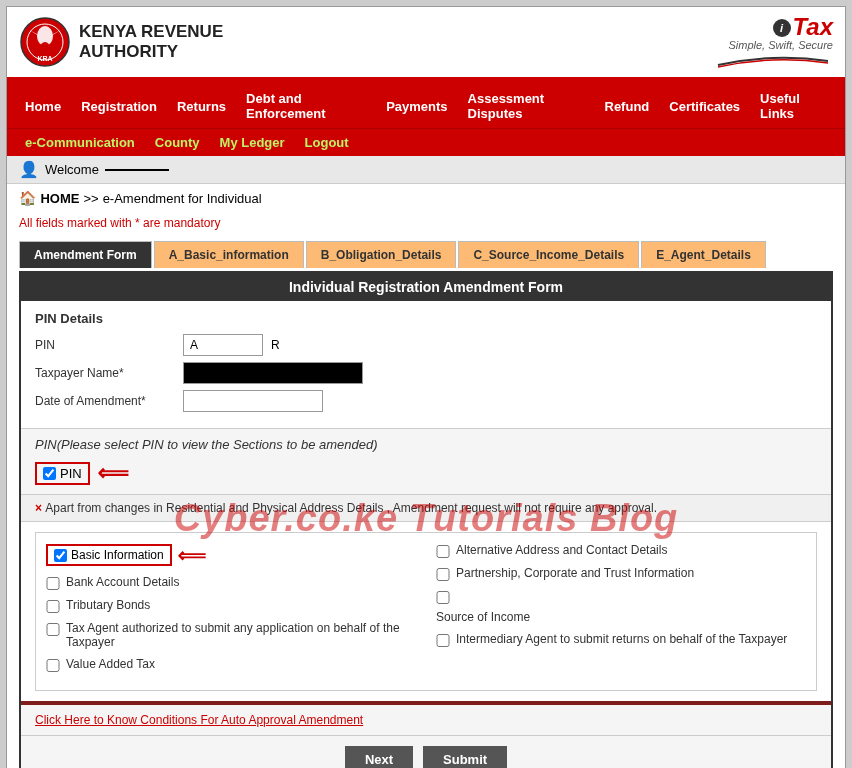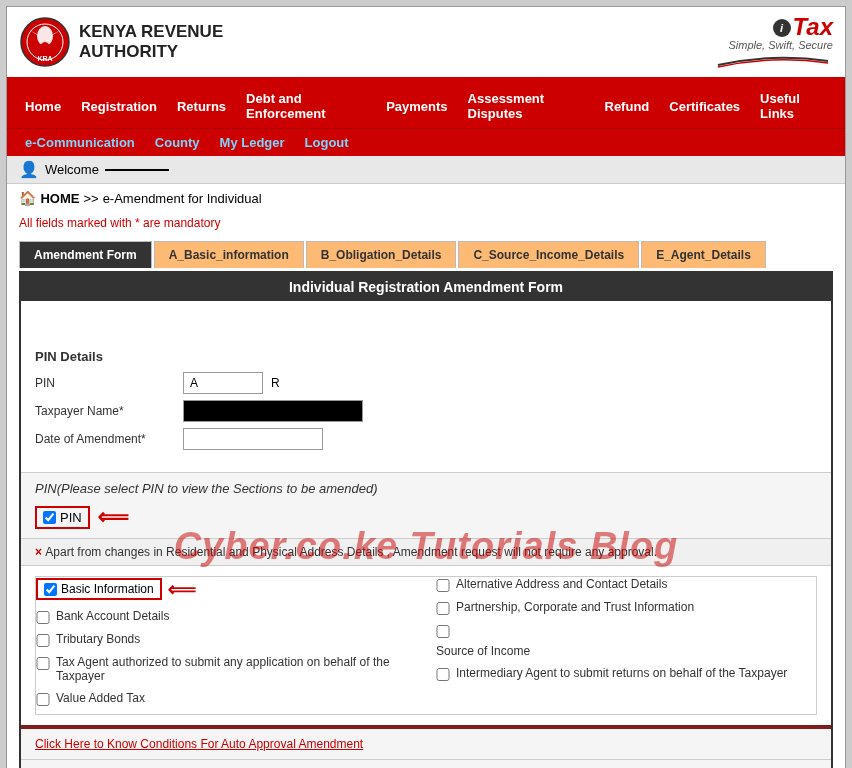--- a/index.html
+++ b/index.html
@@ -13,21 +13,21 @@
     .kra-text { display: flex; flex-direction: column; }
     .kra-name { font-size: 17px; font-weight: bold; color: #222; line-height: 1.2; text-transform: uppercase; }
     .itax-logo { display: flex; flex-direction: column; align-items: flex-end; }
     .itax-title { font-size: 36px; font-weight: bold; color: #cc0000; font-style: italic; line-height: 1; }
     .itax-tagline { font-size: 11px; color: #555; font-style: italic; }
 
     
     .nav-primary { background: #cc0000; display: flex; align-items: center; padding: 0 8px; }
     .nav-primary a { color: #fff; text-decoration: none; font-size: 13px; font-weight: bold; padding: 7px 10px; display: inline-block; }
     .nav-secondary { background: #cc0000; display: flex; align-items: center; padding: 0 8px; border-top: 1px solid #aa0000; }
-    .nav-secondary a { color: #7dd3fc; text-decoration: none; font-size: 13px; font-weight: bold; padding: 6px 10px; display: inline-block; }
+    .nav-secondary a { color: #bef264; text-decoration: none; font-size: 13px; font-weight: bold; padding: 6px 10px; display: inline-block; }
 
     
     .welcome-bar { background: #e8e8e8; padding: 4px 12px; display: flex; align-items: center; gap: 6px; border-bottom: 1px solid #ccc; }
     .welcome-bar .user-icon { font-size: 16px; }
     .welcome-text { font-size: 13px; }
     .welcome-name { background: #000; color: #fff; padding: 1px 60px 1px 4px; font-size: 13px; }
 
     
     .breadcrumb { padding: 6px 12px; font-size: 13px; display: flex; align-items: center; gap: 4px; }
     .breadcrumb .home-icon { font-size: 14px; }
@@ -38,21 +38,21 @@
     
     .tabs { display: flex; padding: 3px 12px; gap: 2px; margin-bottom: 0; }
     .tab { background: #fdba74; border: 1px solid #bbb; border-bottom: none; padding: 6px 14px; font-size: 12px; cursor: pointer; color: #333; font-weight: bold; }
     .tab.active { background: #333; color: #fff; }
 
     
     .form-container { margin: 0 12px 12px; border: 2px solid #333; }
     .form-title { background: #333; color: #fff; text-align: center; font-size: 14px; font-weight: bold; padding: 6px; }
 
     
-    .section { padding: 16px 14px; border-bottom: 1px solid #ccc; margin-top: 32px; }
+    .section { padding: 10px 14px; border-bottom: 1px solid #ccc; }
     .section-title { font-weight: bold; font-size: 13px; margin-bottom: 8px; color: #333; }
     .form-row { display: flex; align-items: center; margin-bottom: 6px; gap: 8px; }
     .form-label { min-width: 140px; font-size: 12px; color: #333; }
     .form-input { border: 1px solid #999; padding: 3px 6px; font-size: 12px; width: 180px; background: #fff; }
     .form-input.blacked { background: #000; color: #000; }
 
     
     .pin-checkbox-section { padding: 8px 14px; border-bottom: 1px solid #ccc; background: #f5f5f5; }
     .pin-checkbox-label { font-size: 13px; margin-bottom: 8px; color: #333; font-weight: normal; font-style: italic; }
     .red-box { border: 2px solid #cc0000; padding: 2px 6px; display: inline-flex; align-items: center; gap: 4px; }
@@ -198,21 +198,21 @@
             <span class="arrow-red">⟸</span>
           </div>
         </div>
       </div>
 
       <div class="notice-bar">
         <span>Apart from changes in Residential and Physical Address Details , Amendment request will not require any approval.</span>
       </div>
 
       <div style="padding:10px 14px;">
-        <div style="display:grid;grid-template-columns:1fr 1fr;gap:10px 20px;border:1px solid #ccc;padding:0;">
+        <div style="display:grid;grid-template-columns:1fr 1fr;gap:10px 20px;border:1px solid #ccc;padding:10px;">
 
           <div>
 
             <div style="display:flex;align-items:center;gap:6px;margin-bottom:8px;">
               <div class="red-box" style="display:inline-flex;align-items:center;gap:4px;">
                 <input type="checkbox" checked="" style="">
                 <span style="font-size:12px;">Basic Information</span>
               </div>
               <div>
                 <span style="color:#cc0000;font-size:20px;font-weight:bold;">⟸</span>

